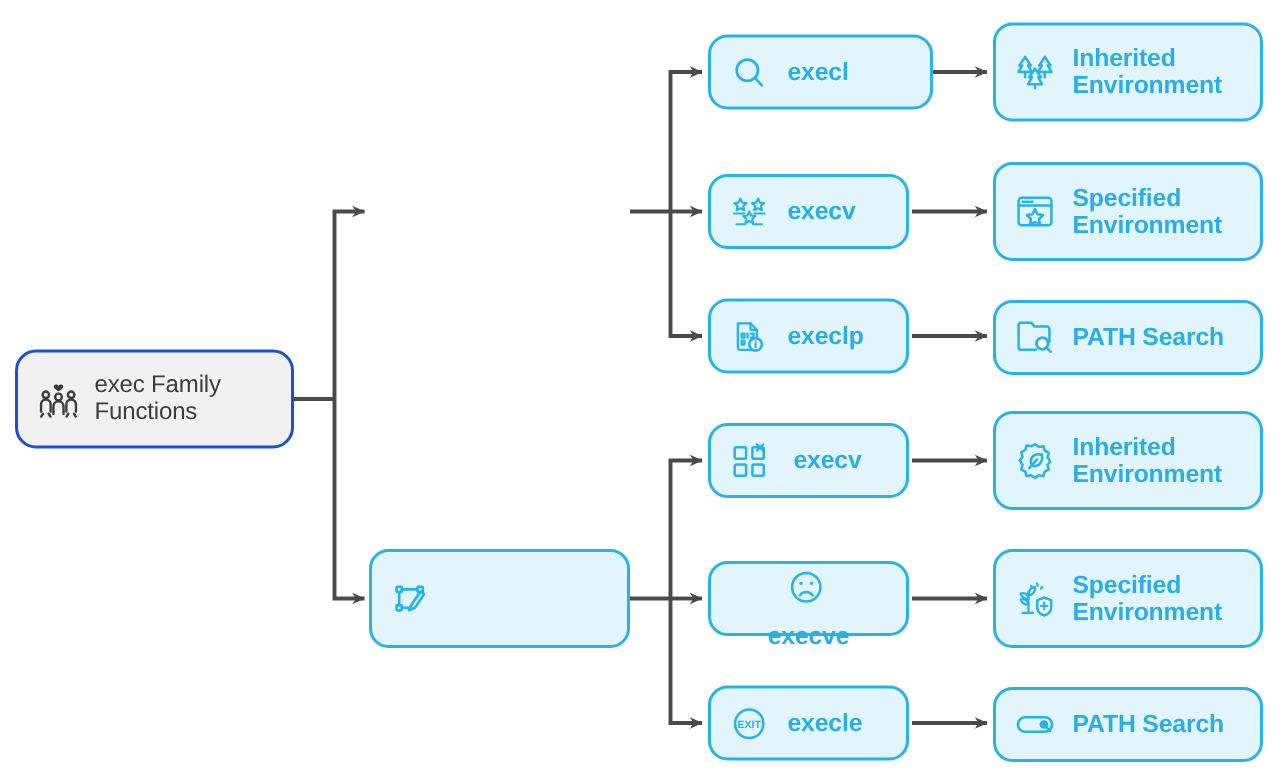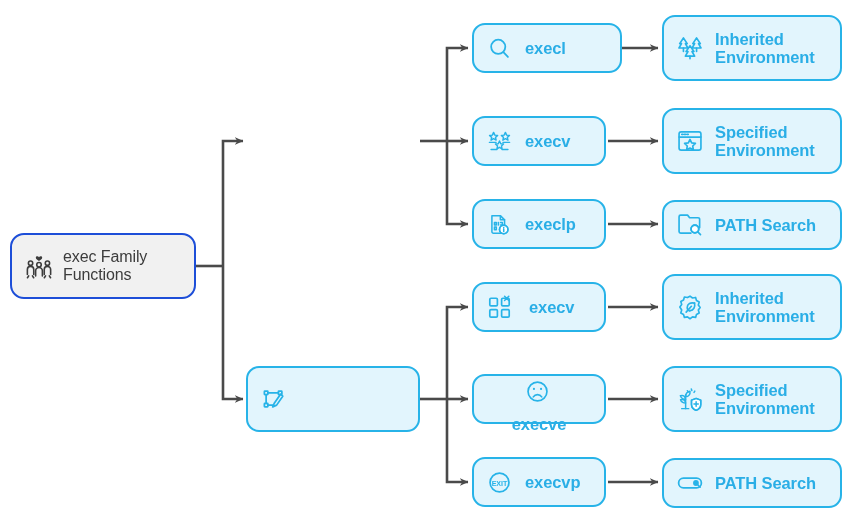--- a/index.html
+++ b/index.html
@@ -195,21 +195,21 @@
     <span class="node-label">execve</span>
   </div>
 
   <div class="node cy" style="left:472px; top:457px; width:134px; height:50px;">
     <span class="icon">
       <svg viewBox="0 0 32 32" width="27" height="27" fill="none" stroke="#27b3e8" stroke-width="2">
         <circle cx="16" cy="16" r="11.2"></circle>
         <text x="16" y="19.6" font-family="Liberation Sans, sans-serif" font-size="8.4" font-weight="bold" fill="#27b3e8" stroke="none" text-anchor="middle">EXIT</text>
       </svg>
     </span>
-    <span class="node-label">execvp</span>
+    <span class="node-label">execle</span>
   </div>
 
   <div class="node cy" style="left:662px; top:15px; width:180px; height:66px;">
     <span class="icon">
       <svg viewBox="0 0 32 32" width="28" height="28" fill="none" stroke="#27b3e8" stroke-width="1.9" stroke-linecap="round" stroke-linejoin="round">
         <path d="M8.5 4.5L4.2 11h2.1L3.4 16h10.2l-2.9-5h2.1z"></path>
           <path d="M8.5 16v4"></path>
         <path d="M23.5 4.5L19.2 11h2.1L18.4 16h10.2l-2.9-5h2.1z"></path>
           <path d="M23.5 16v4"></path>
         <path d="M16 13.5L11.5 20h2.2l-3 5.3h10.6L18.3 20h2.2z"></path>

